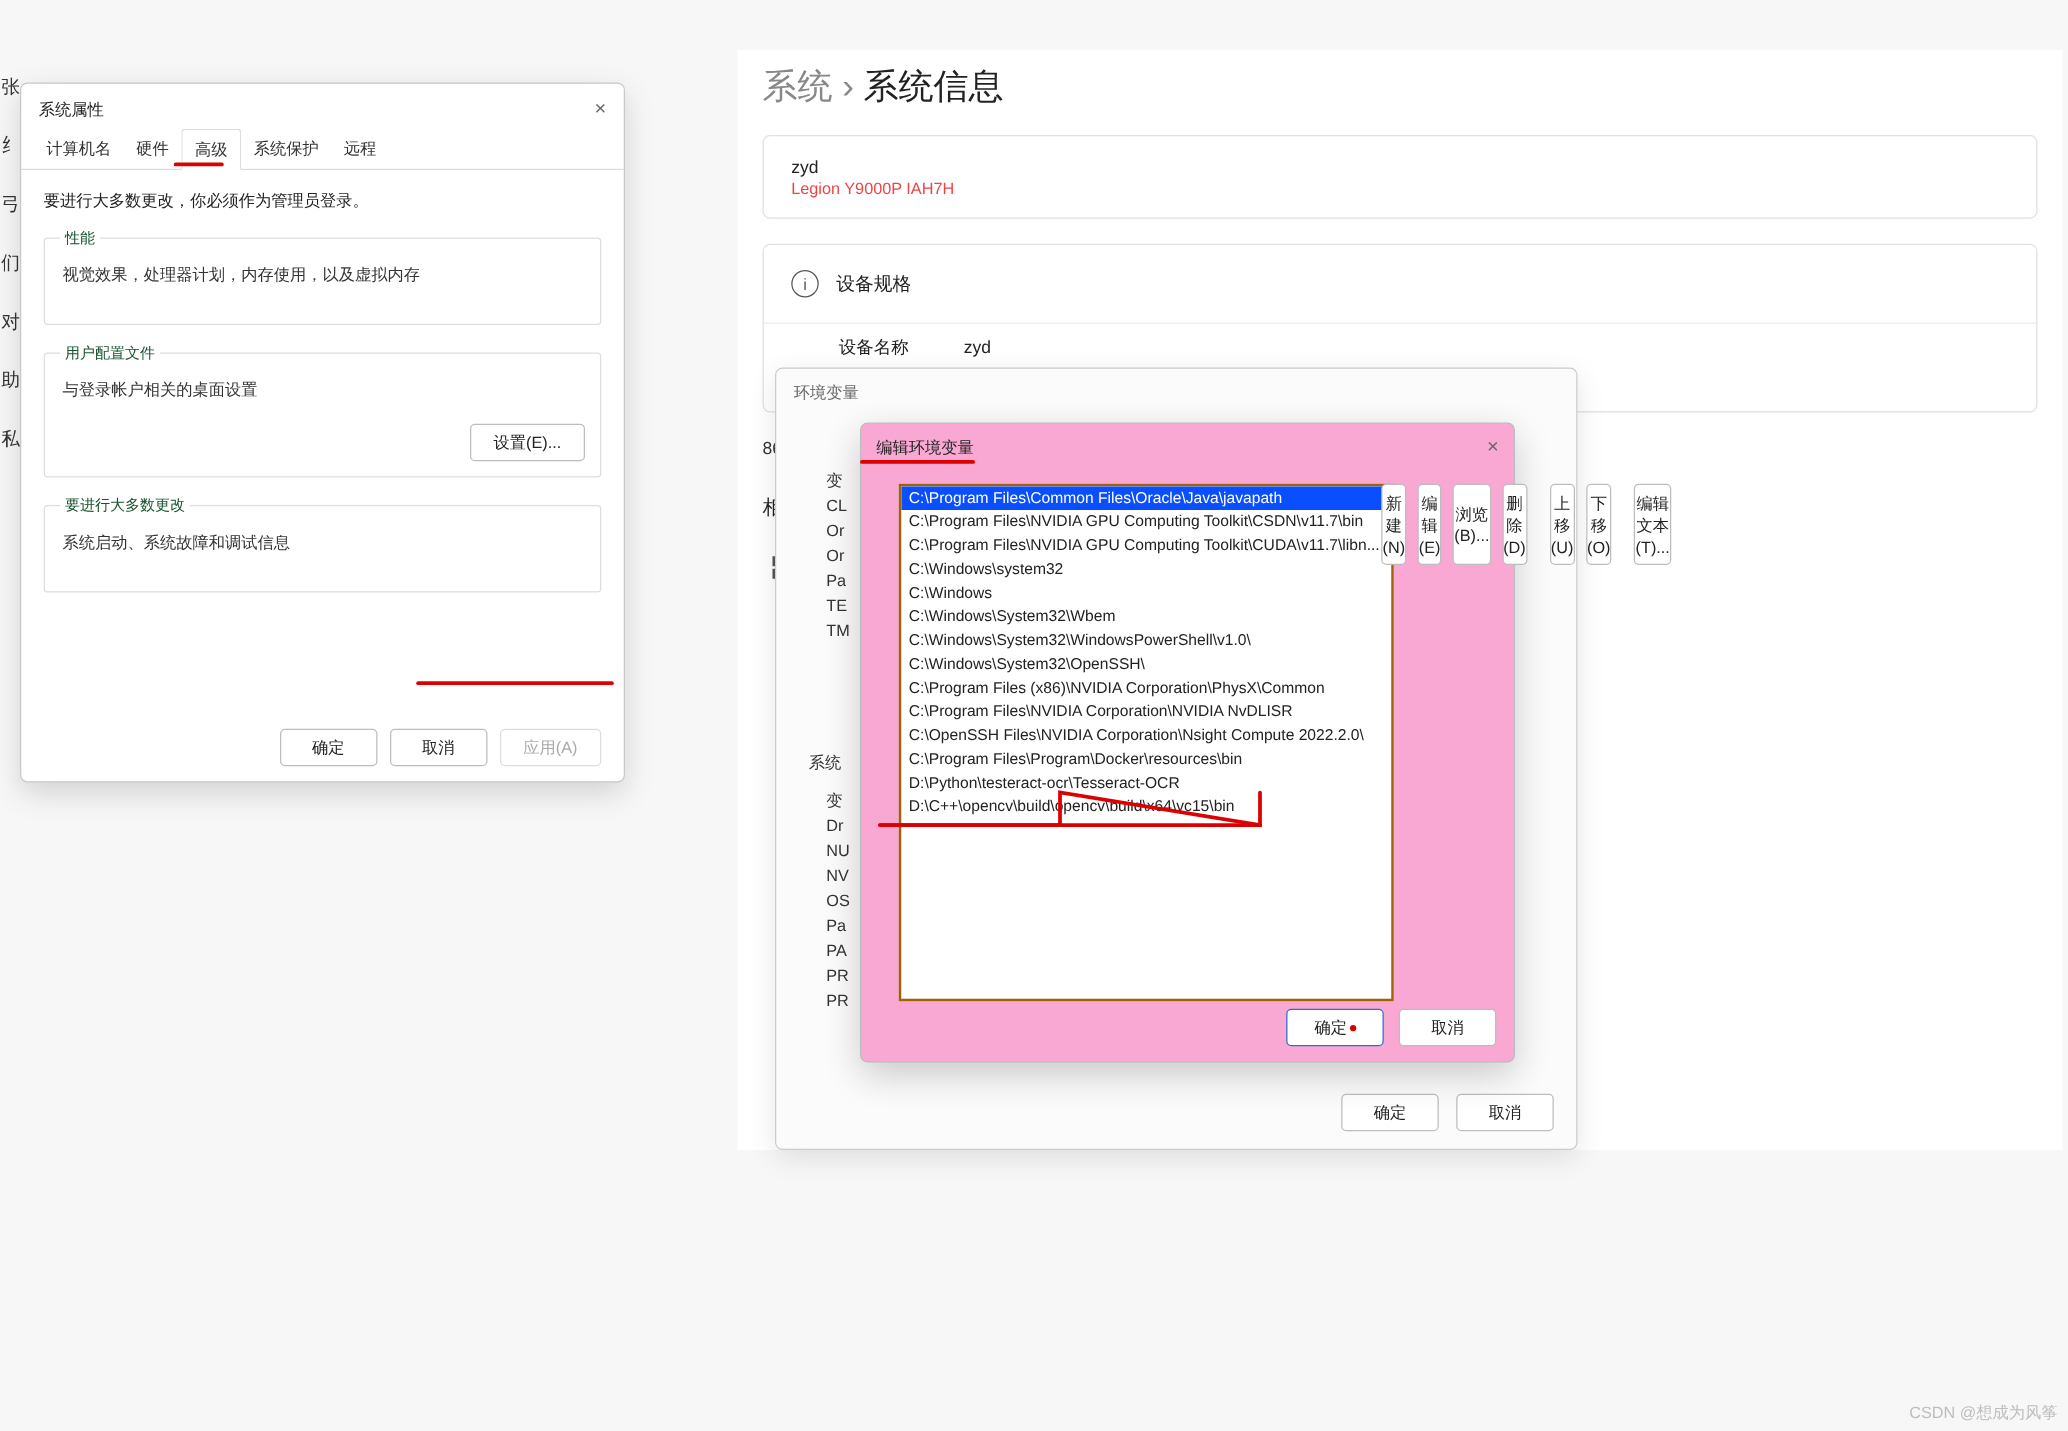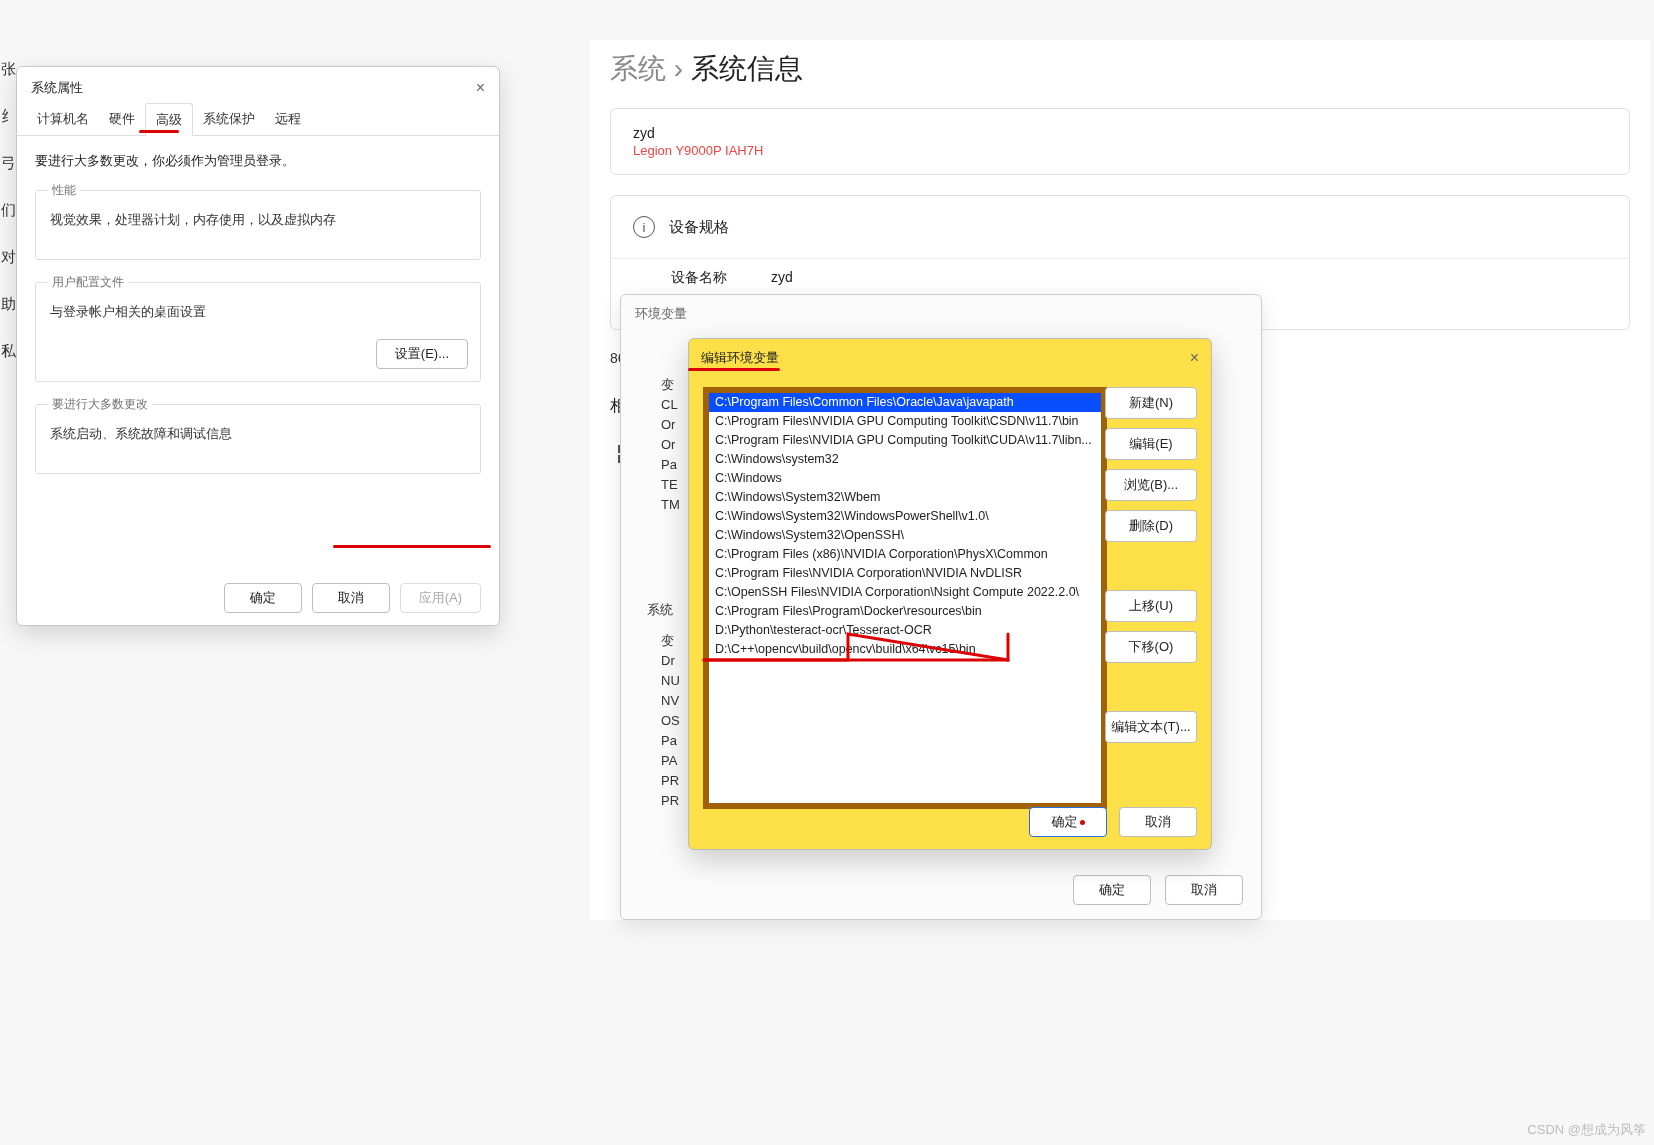--- a/index.html
+++ b/index.html
@@ -20,45 +20,45 @@
 .dlg{position:absolute;left:16px;top:66px;width:482px;height:558px;background:#fff;border:1px solid #c8c8c8;border-radius:6px;box-shadow:0 8px 24px rgba(0,0,0,.15)}
 .dlg-title{padding:12px 14px 6px 14px;font-size:13px;display:flex;justify-content:space-between;align-items:center}
 .dlg-close{font-size:16px;color:#666;cursor:pointer}
 .tabs{display:flex;padding:0 10px;border-bottom:1px solid #ddd}
 .tab{padding:7px 10px 6px 10px;font-size:13px;color:#333;cursor:pointer}
 .tab.active{border:1px solid #ddd;border-bottom:1px solid #fff;margin-bottom:-1px;background:#fff;border-radius:3px 3px 0 0}
 .under-red{position:absolute;left:122px;top:63px;width:40px;height:3px;background:#d00;border-radius:2px}
 .dlg-body{padding:12px 18px}
 .admin-note{font-size:13px;margin:4px 0 12px 0}
 fieldset.grp{border:1px solid #ddd;border-radius:3px;margin:0 0 14px 0;padding:10px 12px 12px 12px}
-fieldset.grp legend{font-size:12px;padding:0 4px;color:#737373}
+fieldset.grp legend{font-size:12px;padding:0 4px;color:#14532d}
 .grp-desc{font-size:13px;color:#333;margin:2px 0 18px 2px}
 .grp-btn-row{text-align:right}
 button.win{background:#fff;border:1px solid #bdbdbd;border-radius:4px;padding:5px 18px;font-size:13px;cursor:pointer;color:#222}
 button.win.disabled{color:#aaa;border-color:#ddd}
 .env-under{position:absolute;left:316px;top:478px;width:158px;height:3px;background:#d00;border-radius:2px}
 .dlg-footer{position:absolute;left:0;bottom:12px;width:100%;display:flex;justify-content:flex-end;gap:10px;padding-right:18px;box-sizing:border-box}
 
 
 .env-outer{position:absolute;left:620px;top:294px;width:640px;height:624px;background:#fbfbfb;border:1px solid #ccc;border-radius:6px;box-shadow:0 6px 22px rgba(0,0,0,.1)}
 .env-outer-title{padding:10px 14px;font-size:13px;color:#666}
 .env-section{position:absolute;left:26px;font-size:13px;color:#333}
 .env-list-col{position:absolute;left:40px;top:80px;font-size:13px;color:#333;line-height:20px}
 .env-list-col div{height:20px;overflow:hidden}
 .env-outer-foot{position:absolute;right:18px;bottom:14px;display:flex;gap:14px}
 button.wide{min-width:78px}
 
 
-.env-edit{position:absolute;left:688px;top:338px;width:522px;height:510px;background:#fde047;border:1px solid #bcbcbc;border-radius:6px;box-shadow:0 10px 30px rgba(0,0,0,.2)}
+.env-edit{position:absolute;left:688px;top:338px;width:522px;height:510px;background:#f9a8d4;border:1px solid #bcbcbc;border-radius:6px;box-shadow:0 10px 30px rgba(0,0,0,.2)}
 .env-edit-head{display:flex;justify-content:space-between;align-items:center;padding:10px 12px}
 .env-edit-title{font-size:13px}
-.listwrap{position:absolute;left:14px;top:48px;width:392px;height:410px;border:6px solid #a16207;background:#fff;overflow:hidden}
+.listwrap{position:absolute;left:30px;top:48px;width:392px;height:410px;border:2px solid #a16207;background:#fff;overflow:hidden}
 .listwrap .row{height:19px;line-height:19px;padding:0 6px;font-size:12.5px;white-space:nowrap;overflow:hidden;text-overflow:ellipsis;color:#222}
 .listwrap .row.selected{background:#0a4fff;color:#fff}
-.btn-col{position:absolute;right:14px;top:48px;width:92px;display:flex;flex-direction:column;gap:9px}
+.btn-col{position:absolute;right:14px;top:48px;width:92px;display:flex;gap:9px}
 .btn-col button{width:92px;padding:6px 0}
 .btn-col .spacer{height:30px}
 .env-edit-foot{position:absolute;right:14px;bottom:12px;display:flex;gap:12px}
 .red-title-under{position:absolute;left:688px;top:368px;width:92px;height:3px;background:#d00;border-radius:2px;z-index:50}
 .annot-svg{position:absolute;left:688px;top:338px;width:522px;height:510px;pointer-events:none;z-index:60}
 .red-dot{width:5px;height:5px;background:#d00;border-radius:50%;display:inline-block;margin-left:2px;vertical-align:middle}
 .section-rel{font-size:16px;margin:30px 20px 0 20px}
 .icon-circle{display:inline-flex;width:20px;height:20px;border:1.6px solid #555;border-radius:50%;align-items:center;justify-content:center;font-size:13px;color:#555}
 .icon-grid{display:inline-block;width:18px;height:18px;position:relative}
 .icon-grid::before,.icon-grid::after{content:"";position:absolute;background:#555}

